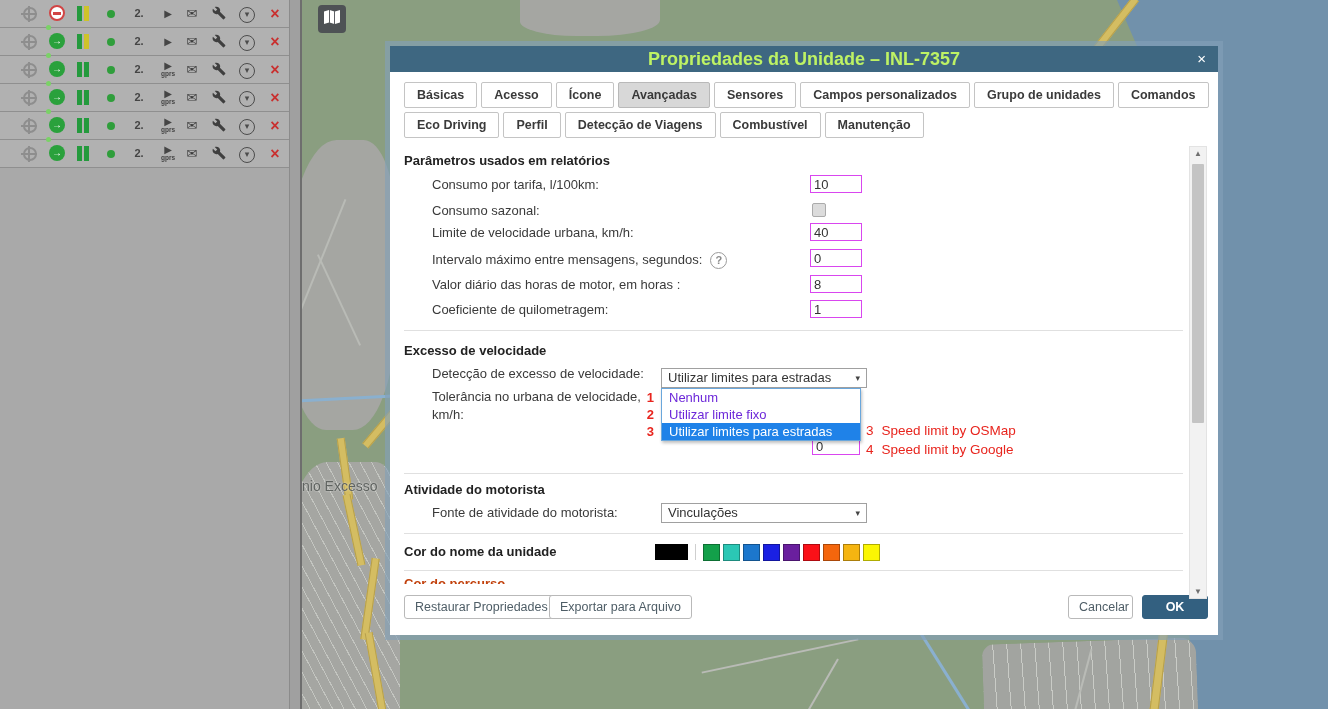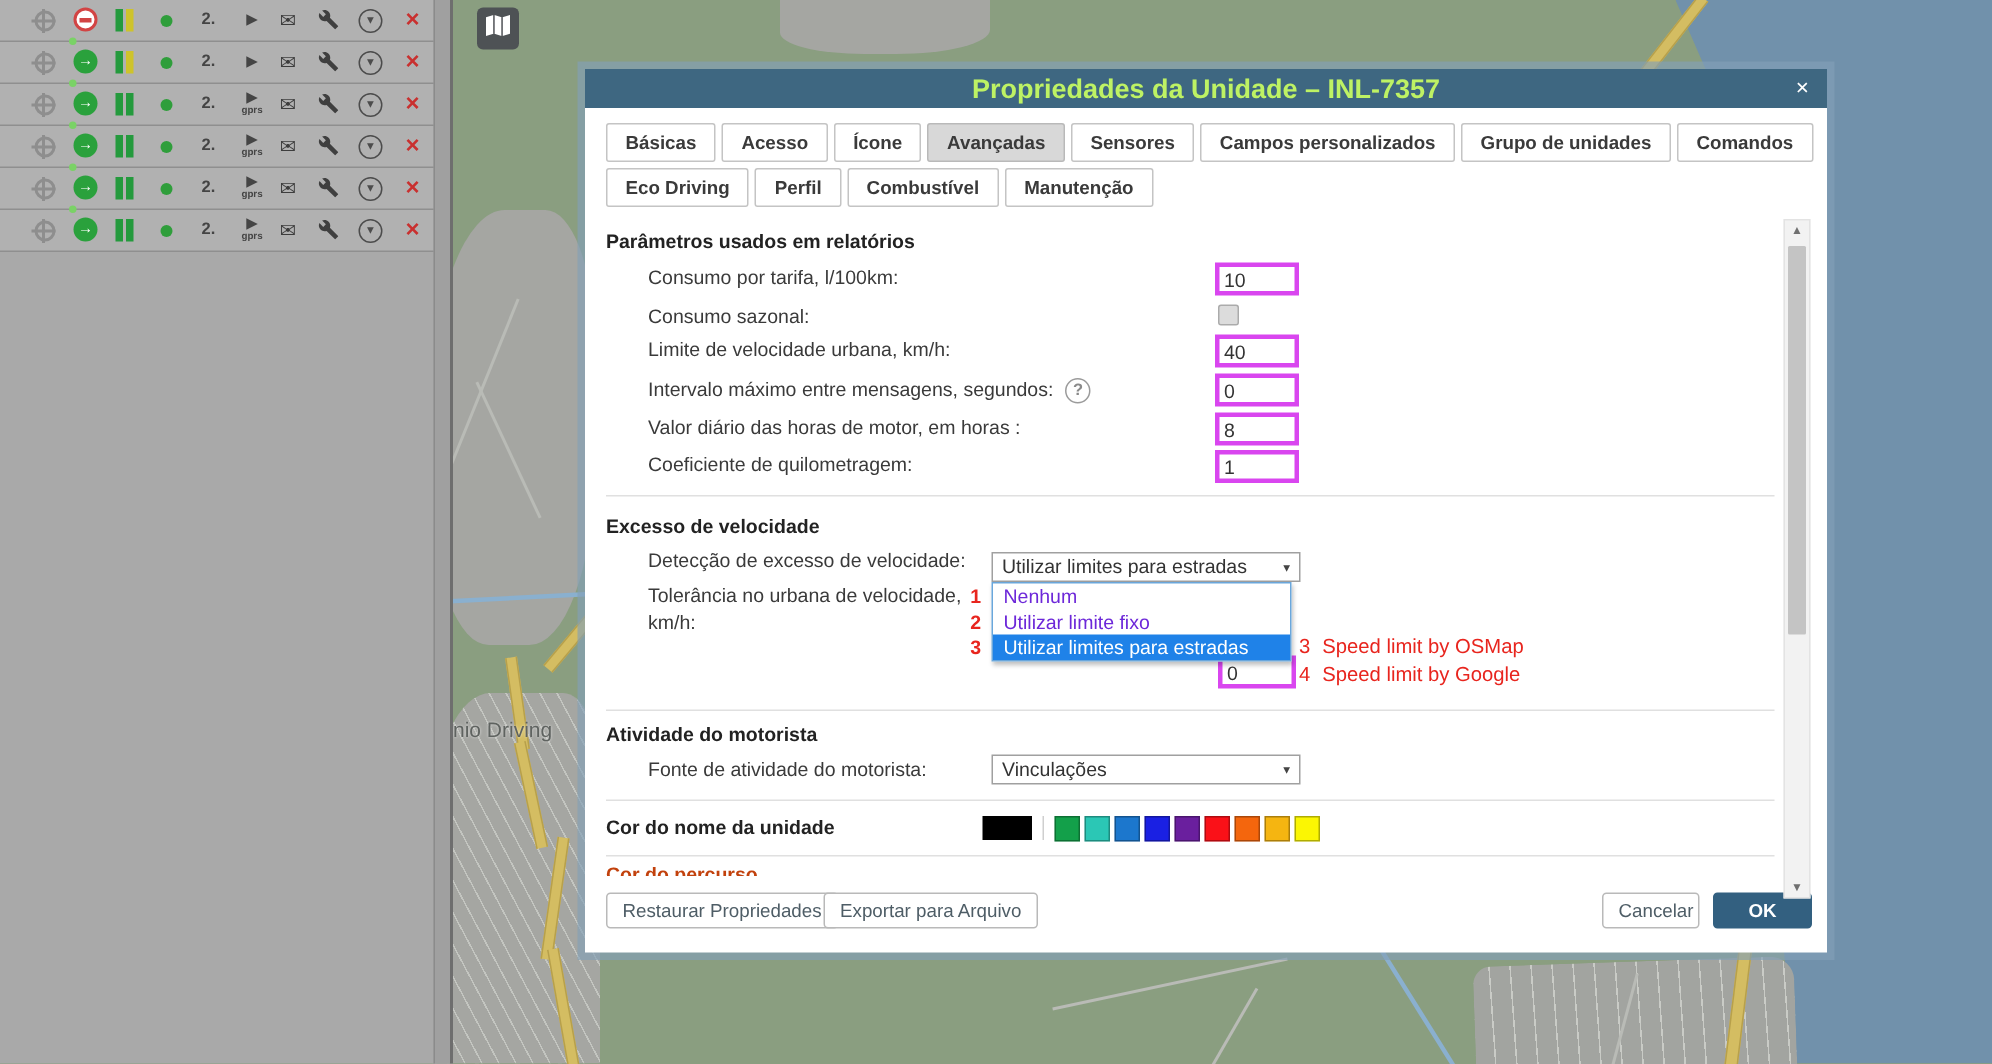--- a/index.html
+++ b/index.html
@@ -82,21 +82,21 @@
   .m-close{position:absolute;right:12px;top:0;color:#fff;font-size:15px;line-height:26px;cursor:pointer;}
   .tabrow{position:absolute;left:14px;display:flex;gap:4px;}
   .tr-1{top:36px;} .tr-2{top:66px;}
   .tab{height:24px;line-height:24px;padding:0 12px;border:1px solid #c4c4c4;border-radius:2px;
     background:#fff;font-size:12.5px;font-weight:bold;color:#3a3a3a;cursor:pointer;white-space:nowrap;}
   .tab.active{background:#d8d8d8;border-color:#b9b9b9;}
   .sep{position:absolute;left:14px;width:779px;height:1px;background:#e0e0e0;}
   .h-sec{position:absolute;left:14px;font-size:13px;font-weight:bold;color:#222;height:18px;line-height:18px;}
   .lbl{position:absolute;left:42px;font-size:13px;color:#3a3a3a;height:18px;line-height:18px;display:flex;align-items:center;gap:8px;}
   .lbl2{position:absolute;left:42px;font-size:13px;color:#3a3a3a;line-height:18px;width:240px;}
-  .inp{position:absolute;left:420px;width:44px;height:14px;border:3px solid #d946ef;font-size:13px;
+  .inp{position:absolute;left:420px;width:44px;height:14px;border:1px solid #d946ef;font-size:13px;
     color:#333;padding:1px 3px;font-family:"Liberation Sans",sans-serif;}
   .chk{position:absolute;left:422px;width:12px;height:12px;background:#dcdcdc;border:1px solid #ababab;border-radius:2px;cursor:pointer;}
   .help{width:15px;height:15px;border:1.5px solid #9b9b9b;border-radius:50%;color:#8a8a8a;
     font-size:11px;font-weight:bold;line-height:15px;text-align:center;display:inline-block;}
   .select{position:absolute;left:271px;width:198px;height:18px;border:1px solid #a0a0a0;background:#fff;
     font-size:13px;color:#333;line-height:18px;padding-left:6px;cursor:pointer;}
   .select .arr{position:absolute;right:6px;top:0;font-size:9px;color:#444;}
   .optlist{position:absolute;left:271px;top:342px;width:198px;background:#fff;border:1px solid #6aa7dc;
     box-shadow:1px 2px 3px rgba(0,0,0,.25);z-index:5;}
   .opt{height:17px;line-height:17px;padding-left:7px;font-size:13px;color:#6d28d9;cursor:pointer;}
@@ -136,21 +136,21 @@
   <div class="yroad yr4"></div>
   <div class="yroad yr5"></div>
   <div class="river rv1"></div>
   <div class="river rv2"></div>
   <div class="troad tr1"></div>
   <div class="troad tr2"></div>
   <div class="troad tr3"></div>
   <div class="troad tr4"></div>
   <div class="troad tr5"></div>
 </div>
-<div class="place-label">nio Driving</div>
+<div class="place-label">nio Excesso</div>
 <div class="map-btn">
   <span>
     <svg width="16" height="14" viewBox="0 0 16 14">
         <path fill="#fff" d="M0 1.5 5 0v12.5L0 14zM5.6 0l4.8 1.5v12.5L5.6 12.5zM11 1.5 16 0v12.5L11 14z"></path>
         <path fill="#3c3e44" d="M5 0h.6v12.5H5zM10.4 1.5h.6V14h-.6z"></path>
       </svg>
   </span>
 </div>
 
 <div id="sidebar">
@@ -333,20 +333,21 @@
     <span class="tab">Ícone</span>
     <span class="tab active">Avançadas</span>
     <span class="tab">Sensores</span>
     <span class="tab">Campos personalizados</span>
     <span class="tab">Grupo de unidades</span>
     <span class="tab">Comandos</span>
   </div>
   <div class="tabrow tr-2">
     <span class="tab">Eco Driving</span>
     <span class="tab">Perfil</span>
+    <span class="tab">Detecção de Viagens</span>
     <span class="tab">Combustível</span>
     <span class="tab">Manutenção</span>
   </div>
 
   <div class="h-sec" style="top:106px">Parâmetros usados em relatórios</div>
   <div class="lbl" style="top:130px">Consumo por tarifa, l/100km:</div>
   <input class="inp" style="top: 129px;" value="10">
   <div class="lbl" style="top:156px">Consumo sazonal:</div>
   <div class="chk" style="top:157px"></div>
   <div class="lbl" style="top:178px">Limite de velocidade urbana, km/h:</div>

